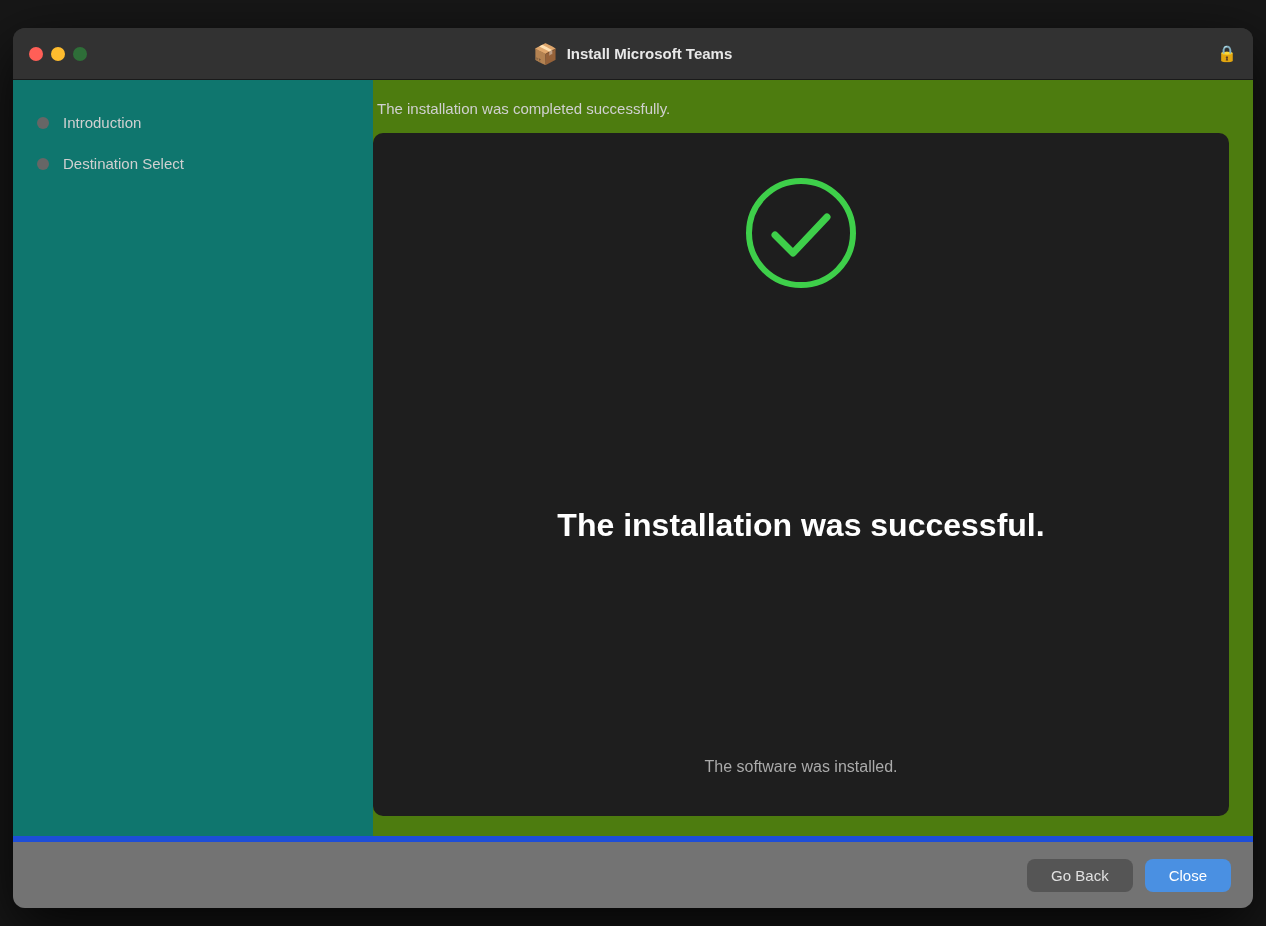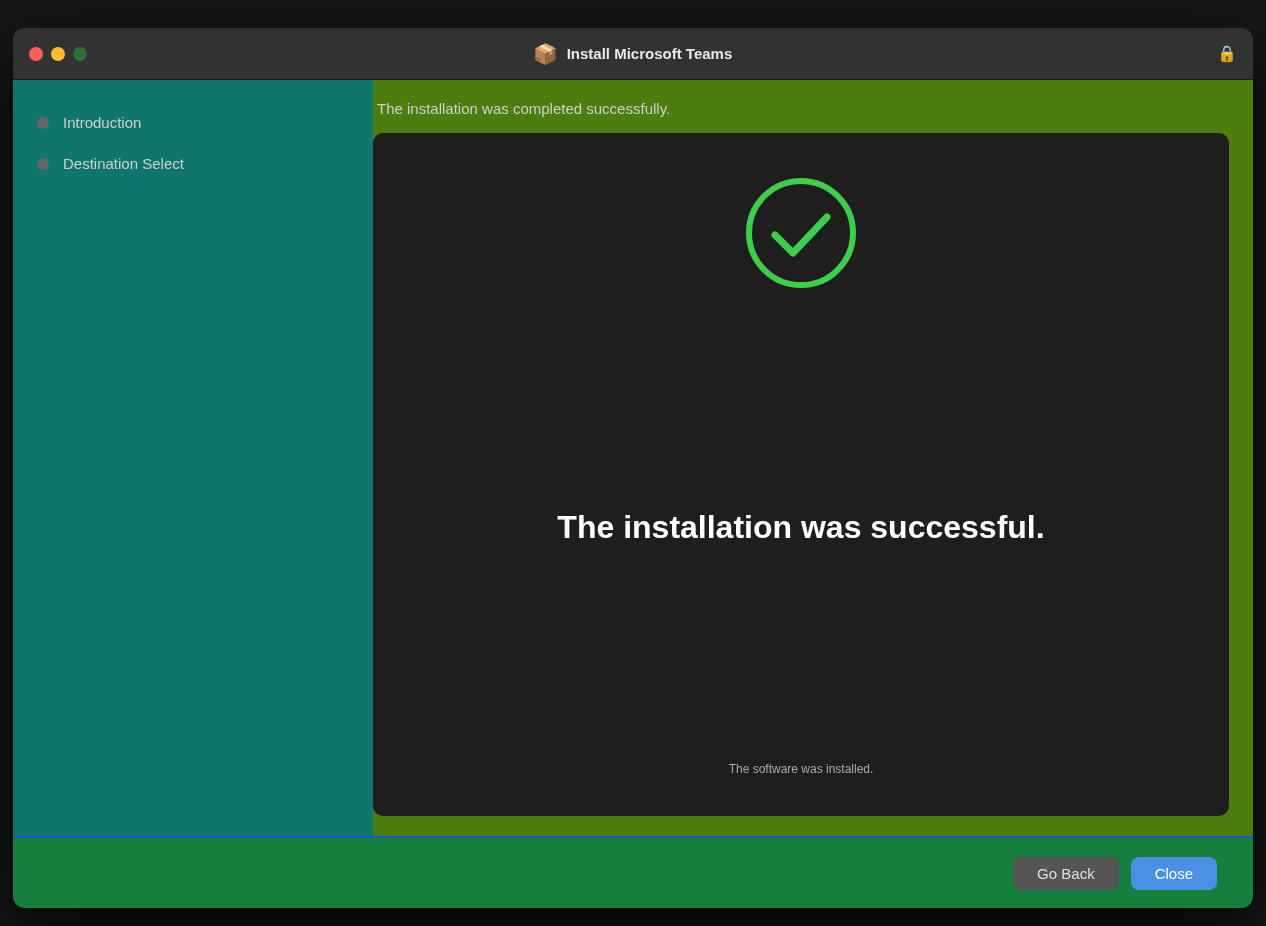--- a/index.html
+++ b/index.html
@@ -177,36 +177,36 @@
     }
 
     .success-title {
       font-size: 32px;
       font-weight: 700;
       color: #ffffff;
       text-align: center;
     }
 
     .success-subtitle {
-      font-size: 12px;
+      font-size: 16px;
       color: #aaa;
       text-align: center;
     }
 
     
     .button-bar {
       height: 72px;
-      background: #15803d;
+      background: #737373;
       display: flex;
       align-items: center;
       justify-content: flex-end;
-      padding: 0 36px;
+      padding: 0 22px;
       gap: 12px;
       flex-shrink: 0;
-      border-top: 2px solid #1d4ed8;
+      border-top: 6px solid #1d4ed8;
     }
 
     .btn {
       padding: 8px 24px;
       border-radius: 8px;
       font-size: 15px;
       font-weight: 500;
       cursor: pointer;
       border: none;
       outline: none;

